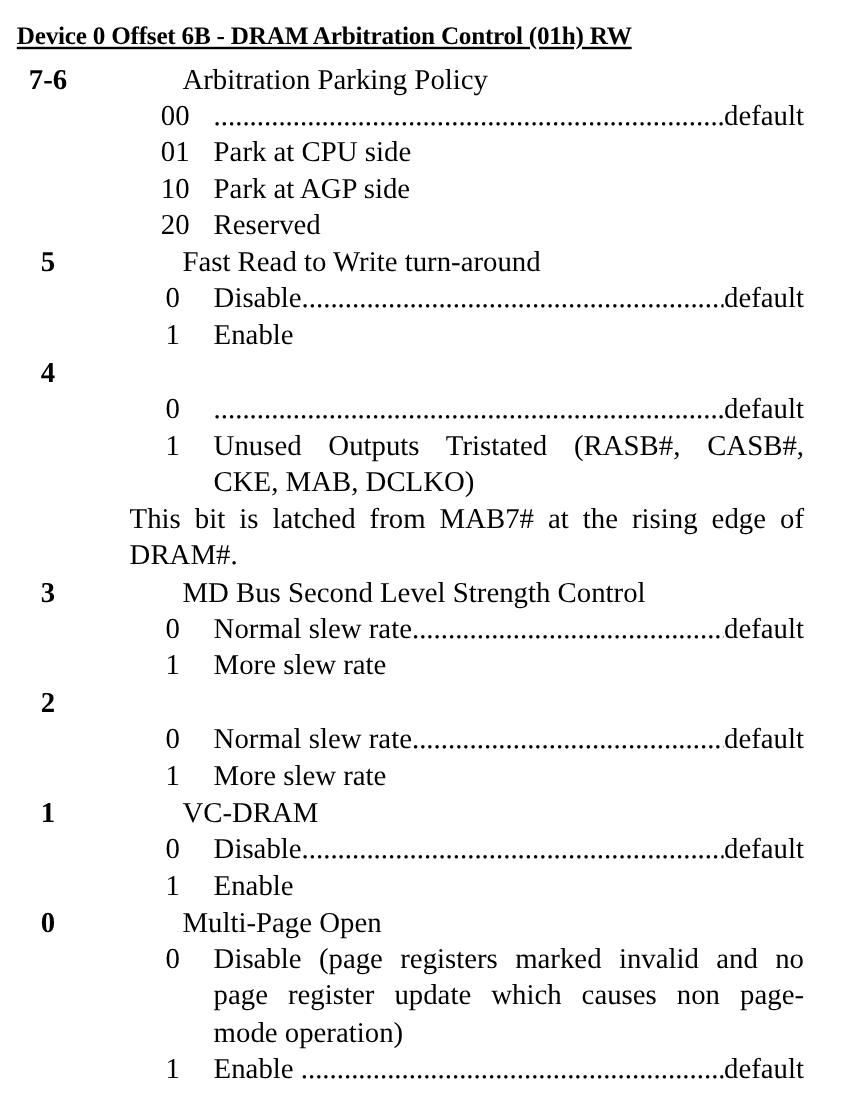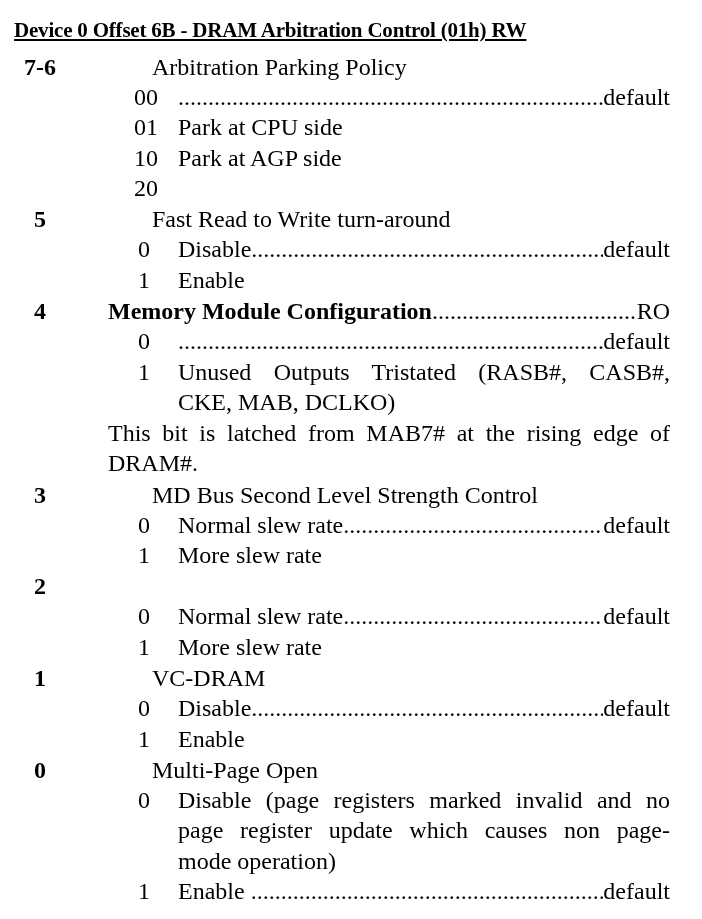--- a/index.html
+++ b/index.html
@@ -31,38 +31,34 @@
   <div class="code" style="left:108px;top:82px">00</div>
   <div class="leader" style="left:178px;width:492px;top:82px">
       <span class="dots"></span>
       <span class="tag">default</span>
   </div>
   <div class="code" style="left:108px;top:112px">01</div>
   <div class="desc" style="top:112px">Park at CPU side</div>
   <div class="code" style="left:108px;top:143px">10</div>
   <div class="desc" style="top:143px">Park at AGP side</div>
   <div class="code" style="left:108px;top:173px">20</div>
+  <div class="desc" style="top:173px">Reserved</div>
 
   <div class="bitnum" style="top:204px">5</div>
   <div class="head" style="top:204px">Fast Read to Write turn-around</div>
   <div class="code" style="left:100px;top:234px">0</div>
   <div class="leader" style="left:178px;width:492px;top:234px">
     <span class="txt">Disable</span>
       <span class="dots"></span>
       <span class="tag">default</span>
   </div>
   <div class="code" style="left:100px;top:265px">1</div>
   <div class="desc" style="top:265px">Enable</div>
 
   <div class="bitnum" style="top:296px">4</div>
-  <div class="leader" style="left:108px;width:562px;top:296px">
-    <span class="txt" style="font-weight:bold">Memory Module Configuration</span>
-      <span class="dots"></span>
-      <span class="tag">RO</span>
-  </div>
   <div class="code" style="left:100px;top:326px">0</div>
   <div class="leader" style="left:178px;width:492px;top:326px">
       <span class="dots"></span>
       <span class="tag">default</span>
   </div>
   <div class="code" style="left:100px;top:357px">1</div>
   <div class="justify" style="top:357px"><span>Unused Outputs Tristated (RASB#, CASB#,</span></div>
   <div class="desc" style="top:387px">CKE, MAB, DCLKO)</div>
   <div class="justify" style="left:108px;width:562px;top:418px"><span>This bit is latched from MAB7# at the rising edge of</span></div>
   <div class="para" style="top:448px">DRAM#.</div>

